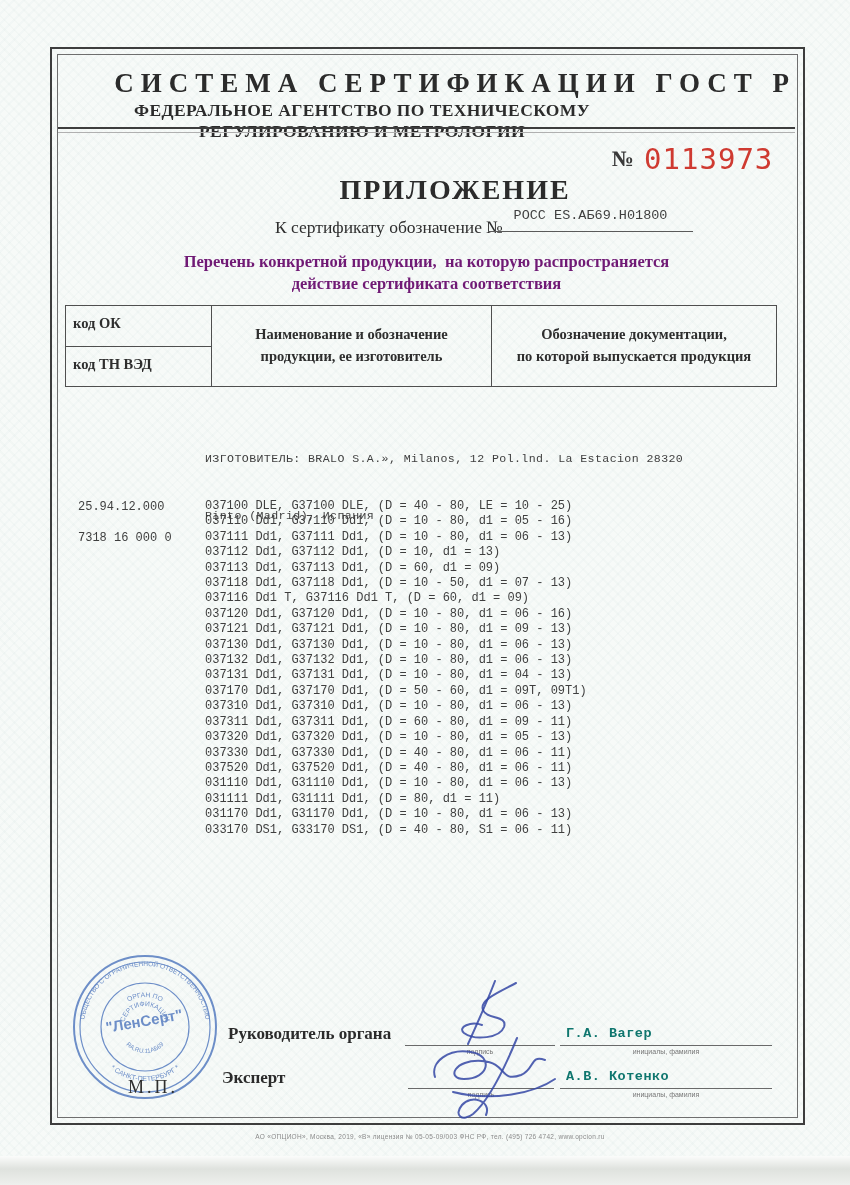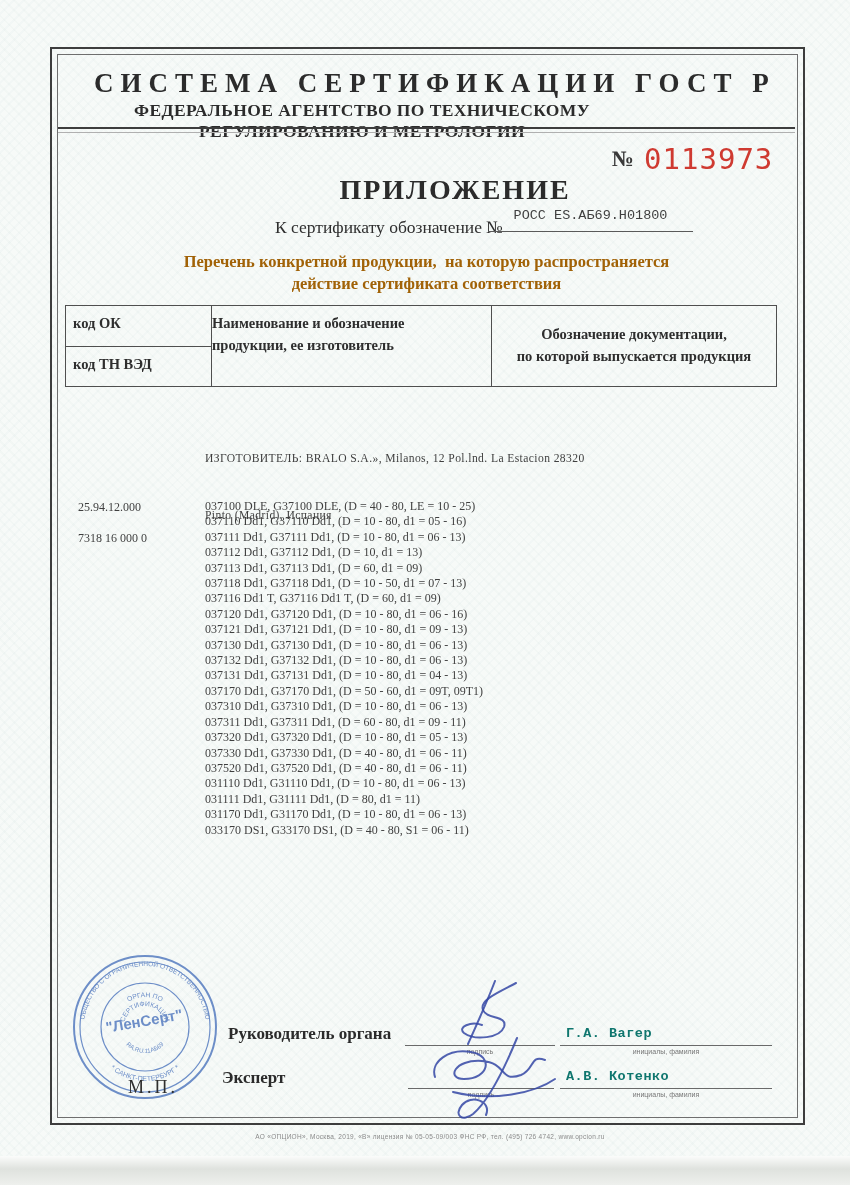--- a/index.html
+++ b/index.html
@@ -13,22 +13,22 @@
     background:
       repeating-linear-gradient(45deg,  rgba(150,190,175,0.05) 0 2px, rgba(255,255,255,0) 2px 7px),
       repeating-linear-gradient(-45deg, rgba(150,185,200,0.05) 0 2px, rgba(255,255,255,0) 2px 7px);
   }
   .frame-outer { position:absolute; left:50px; top:47px;  width:751px; height:1074px; border:2px solid #3d3d3d; }
   .frame-inner { position:absolute; left:57px; top:54px;  width:739px; height:1062px; border:1px solid #6e6e6e; }
   .hdr-rule-dark  { position:absolute; left:58px; top:127px; width:737px; height:2px; background:#3d3d3d; }
   .hdr-rule-light { position:absolute; left:58px; top:132px; width:737px; height:1px; background:#b0b0b0; }
 
   .system-title {
-    position:absolute; left:57px; top:68px; width:739px; text-align:left;
-    font-size:27px; font-weight:bold; letter-spacing:7px; color:#2b2b2b;padding-left:37px;
+    position:absolute; left:57px; top:68px; width:739px; text-align:right;
+    font-size:27px; font-weight:bold; letter-spacing:7px; color:#2b2b2b;
   }
   .agency-line {
     position:absolute; left:57px; top:100px; width:610px; text-align:center;
     font-size:17.5px; font-weight:bold; letter-spacing:0.4px; color:#2b2b2b;
   }
   .form-number { position:absolute; left:612px; top:142px; display:flex; align-items:flex-start; }
   .form-number .nsign { font-size:22px; font-weight:bold; color:#3a3a3a; margin-right:10px; margin-top:4px; }
   .form-number .nval  {
     font-family:"DejaVu Sans Mono", monospace; font-size:29px; letter-spacing:1px;
     color:var(--number-red, #cf3a31);
@@ -38,35 +38,35 @@
     font-size:28px; font-weight:bold; letter-spacing:2px; color:#2b2b2b;
   }
   .cert-label { position:absolute; left:275px; top:217px; font-size:17.5px; color:#2e2e2e; }
   .cert-value {
     position:absolute; left:488px; top:208px; width:205px; text-align:center;
     font-family:"Liberation Mono", monospace; font-size:13.5px; color:#3f3f3f;
     border-bottom:1px solid #5a5a5a; padding-bottom:8px;
   }
   .subtitle1, .subtitle2 {
     position:absolute; left:57px; width:739px; text-align:center;
-    font-size:16.5px; font-weight:bold; color:#a16207; white-space:pre;
+    font-size:16.5px; font-weight:bold; color:#701a75; white-space:pre;
   }
   .subtitle1 { top:252px; } .subtitle2 { top:274px; }
 
   .tbl { position:absolute; left:65px; top:305px; width:710px; height:80px; border:1px solid #4f4f4f; }
   .tbl .v1 { position:absolute; left:145px; top:0; bottom:0; width:1px; background:#4f4f4f; }
   .tbl .v2 { position:absolute; left:425px; top:0; bottom:0; width:1px; background:#4f4f4f; }
   .tbl .hsplit { position:absolute; left:0; top:40px; width:145px; height:1px; background:#4f4f4f; }
   .tbl .cell { position:absolute; font-size:14.5px; font-weight:bold; color:#2e2e2e; }
   .tbl .c-ok    { left:7px; top:9px; }
   .tbl .c-tn    { left:7px; top:50px; }
-  .tbl .c-name  { left:146px; width:279px; top:6px; line-height:22px; }
+  .tbl .c-name  { left:146px; width:279px; top:17px; text-align:center; line-height:22px; }
   .tbl .c-doc   { left:426px; width:284px; top:17px; text-align:center; line-height:22px; }
 
-  .mono { font-family:Liberation Serif, serif; color:#3f3f3f; }
+  .mono { font-family:Liberation Mono, monospace; color:#3f3f3f; }
   .manufacturer { position:absolute; left:205px; top:411px; font-size:11.6px; line-height:19px; white-space:pre; letter-spacing:0.4px; }
   .code-ok  { position:absolute; left:78px; top:500px; font-size:12px; white-space:pre; }
   .code-tn  { position:absolute; left:78px; top:531px; font-size:12px; white-space:pre; }
   .product-list { position:absolute; left:205px; top:499px; font-size:12px; line-height:15.4px; white-space:pre; }
 
   .stamp-svg { position:absolute; left:72px; top:954px; width:146px; height:146px; opacity:0.88; }
   .stamp-svg circle { fill:none; stroke:var(--stamp-blue, #5b80c2); }
   .stamp-svg text, .stamp-svg textPath { fill:var(--stamp-blue, #5b80c2); font-family:"Liberation Sans", sans-serif; }
   .mp-label { position:absolute; left:128px; top:1077px; font-size:18px; letter-spacing:3px; color:#2f2f2f; }
 

